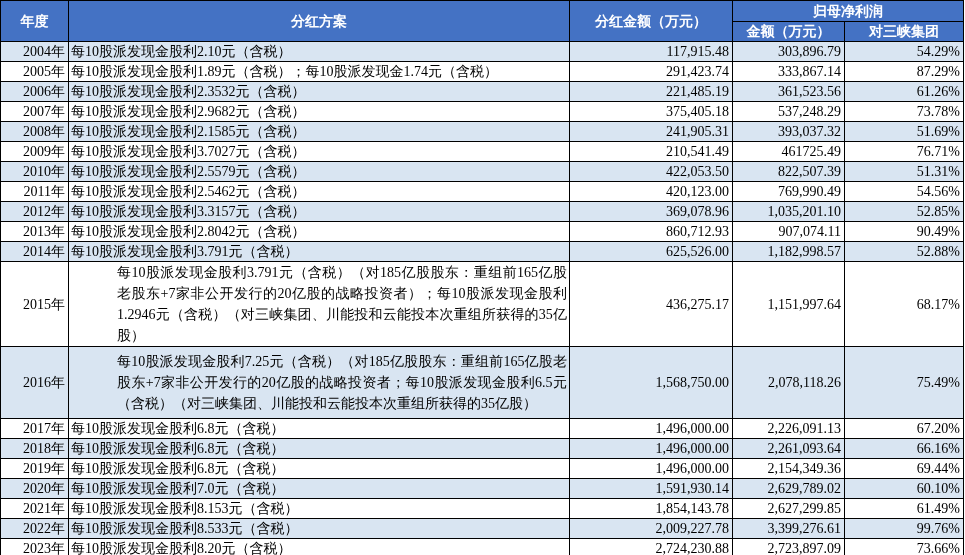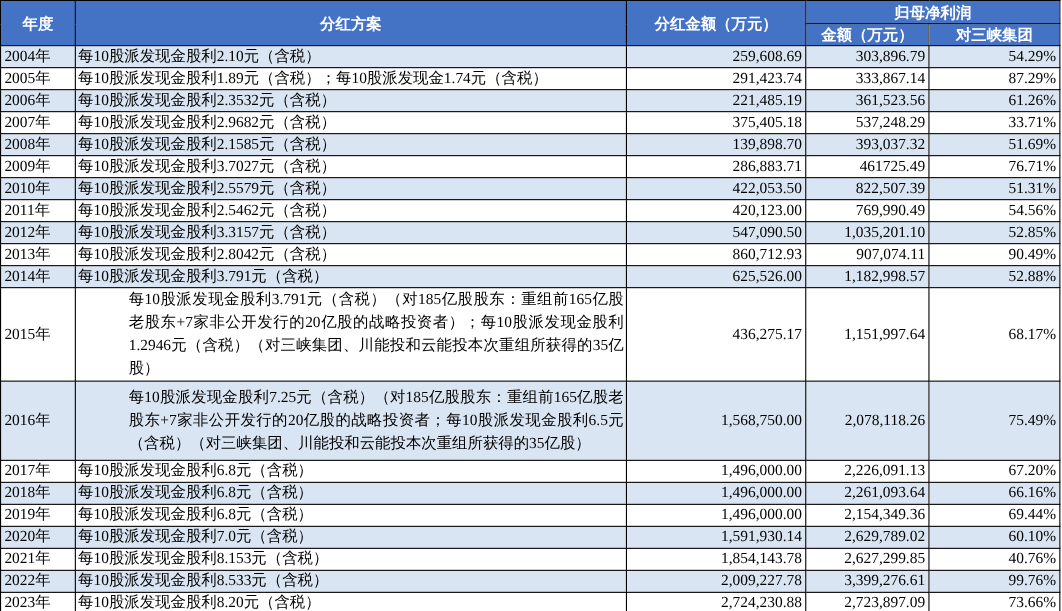--- a/index.html
+++ b/index.html
@@ -31,21 +31,21 @@
     font-family:"Liberation Sans","DejaVu Sans",sans-serif;
     font-weight:bold;
     font-size:14px;
     text-align:center;
     padding:0 2px;
   }
   tr.header-row-1 th { height:21px; }
   tr.header-row-2 th { height:18px; }
   th.group-span { border-bottom:2px solid #fff; }
   th.white-left { border-left:2px solid #fff; }
-  tbody td.year  { text-align:left; }
+  tbody td.year  { text-align:right; }
   tbody td.plan  { text-align:justify; padding:0 2px; }
   tbody td.num   { text-align:right; padding-right:3px; }
   tbody tr.alt td { background:var(--alt-bg,#D9E5F2); }
   tbody tr.multiline td { height:72px; }
   tbody tr.multiline td.plan { line-height:21px;padding-left:48px; }
   tfoot td { height:17px; }
   tfoot td.total-label { text-align:center; }
   tfoot td.num { text-align:right; padding-right:3px; }
 </style>
 </head>
@@ -69,21 +69,21 @@
       </tr>
       <tr class="header-row-2">
         <th>金额（万元）</th>
         <th class="white-left">对三峡集团</th>
       </tr>
     </thead>
     <tbody id="table-body">
         <tr class="alt">
           <td class="year">2004年</td>
           <td class="plan">每10股派发现金股利2.10元（含税）</td>
-          <td class="num">259,608.69</td>
+          <td class="num">117,915.48</td>
           <td class="num">303,896.79</td>
           <td class="num">54.29%</td>
         </tr>
         <tr>
           <td class="year">2005年</td>
           <td class="plan">每10股派发现金股利1.89元（含税）；每10股派发现金1.74元（含税）</td>
           <td class="num">291,423.74</td>
           <td class="num">333,867.14</td>
           <td class="num">87.29%</td>
         </tr>
@@ -92,54 +92,54 @@
           <td class="plan">每10股派发现金股利2.3532元（含税）</td>
           <td class="num">221,485.19</td>
           <td class="num">361,523.56</td>
           <td class="num">61.26%</td>
         </tr>
         <tr>
           <td class="year">2007年</td>
           <td class="plan">每10股派发现金股利2.9682元（含税）</td>
           <td class="num">375,405.18</td>
           <td class="num">537,248.29</td>
-          <td class="num">33.71%</td>
+          <td class="num">73.78%</td>
         </tr>
         <tr class="alt">
           <td class="year">2008年</td>
           <td class="plan">每10股派发现金股利2.1585元（含税）</td>
-          <td class="num">139,898.70</td>
+          <td class="num">241,905.31</td>
           <td class="num">393,037.32</td>
           <td class="num">51.69%</td>
         </tr>
         <tr>
           <td class="year">2009年</td>
           <td class="plan">每10股派发现金股利3.7027元（含税）</td>
-          <td class="num">286,883.71</td>
+          <td class="num">210,541.49</td>
           <td class="num">461725.49</td>
           <td class="num">76.71%</td>
         </tr>
         <tr class="alt">
           <td class="year">2010年</td>
           <td class="plan">每10股派发现金股利2.5579元（含税）</td>
           <td class="num">422,053.50</td>
           <td class="num">822,507.39</td>
           <td class="num">51.31%</td>
         </tr>
         <tr>
           <td class="year">2011年</td>
           <td class="plan">每10股派发现金股利2.5462元（含税）</td>
           <td class="num">420,123.00</td>
           <td class="num">769,990.49</td>
           <td class="num">54.56%</td>
         </tr>
         <tr class="alt">
           <td class="year">2012年</td>
           <td class="plan">每10股派发现金股利3.3157元（含税）</td>
-          <td class="num">547,090.50</td>
+          <td class="num">369,078.96</td>
           <td class="num">1,035,201.10</td>
           <td class="num">52.85%</td>
         </tr>
         <tr>
           <td class="year">2013年</td>
           <td class="plan">每10股派发现金股利2.8042元（含税）</td>
           <td class="num">860,712.93</td>
           <td class="num">907,074.11</td>
           <td class="num">90.49%</td>
         </tr>
@@ -190,21 +190,21 @@
           <td class="plan">每10股派发现金股利7.0元（含税）</td>
           <td class="num">1,591,930.14</td>
           <td class="num">2,629,789.02</td>
           <td class="num">60.10%</td>
         </tr>
         <tr>
           <td class="year">2021年</td>
           <td class="plan">每10股派发现金股利8.153元（含税）</td>
           <td class="num">1,854,143.78</td>
           <td class="num">2,627,299.85</td>
-          <td class="num">40.76%</td>
+          <td class="num">61.49%</td>
         </tr>
         <tr class="alt">
           <td class="year">2022年</td>
           <td class="plan">每10股派发现金股利8.533元（含税）</td>
           <td class="num">2,009,227.78</td>
           <td class="num">3,399,276.61</td>
           <td class="num">99.76%</td>
         </tr>
         <tr>
           <td class="year">2023年</td>

